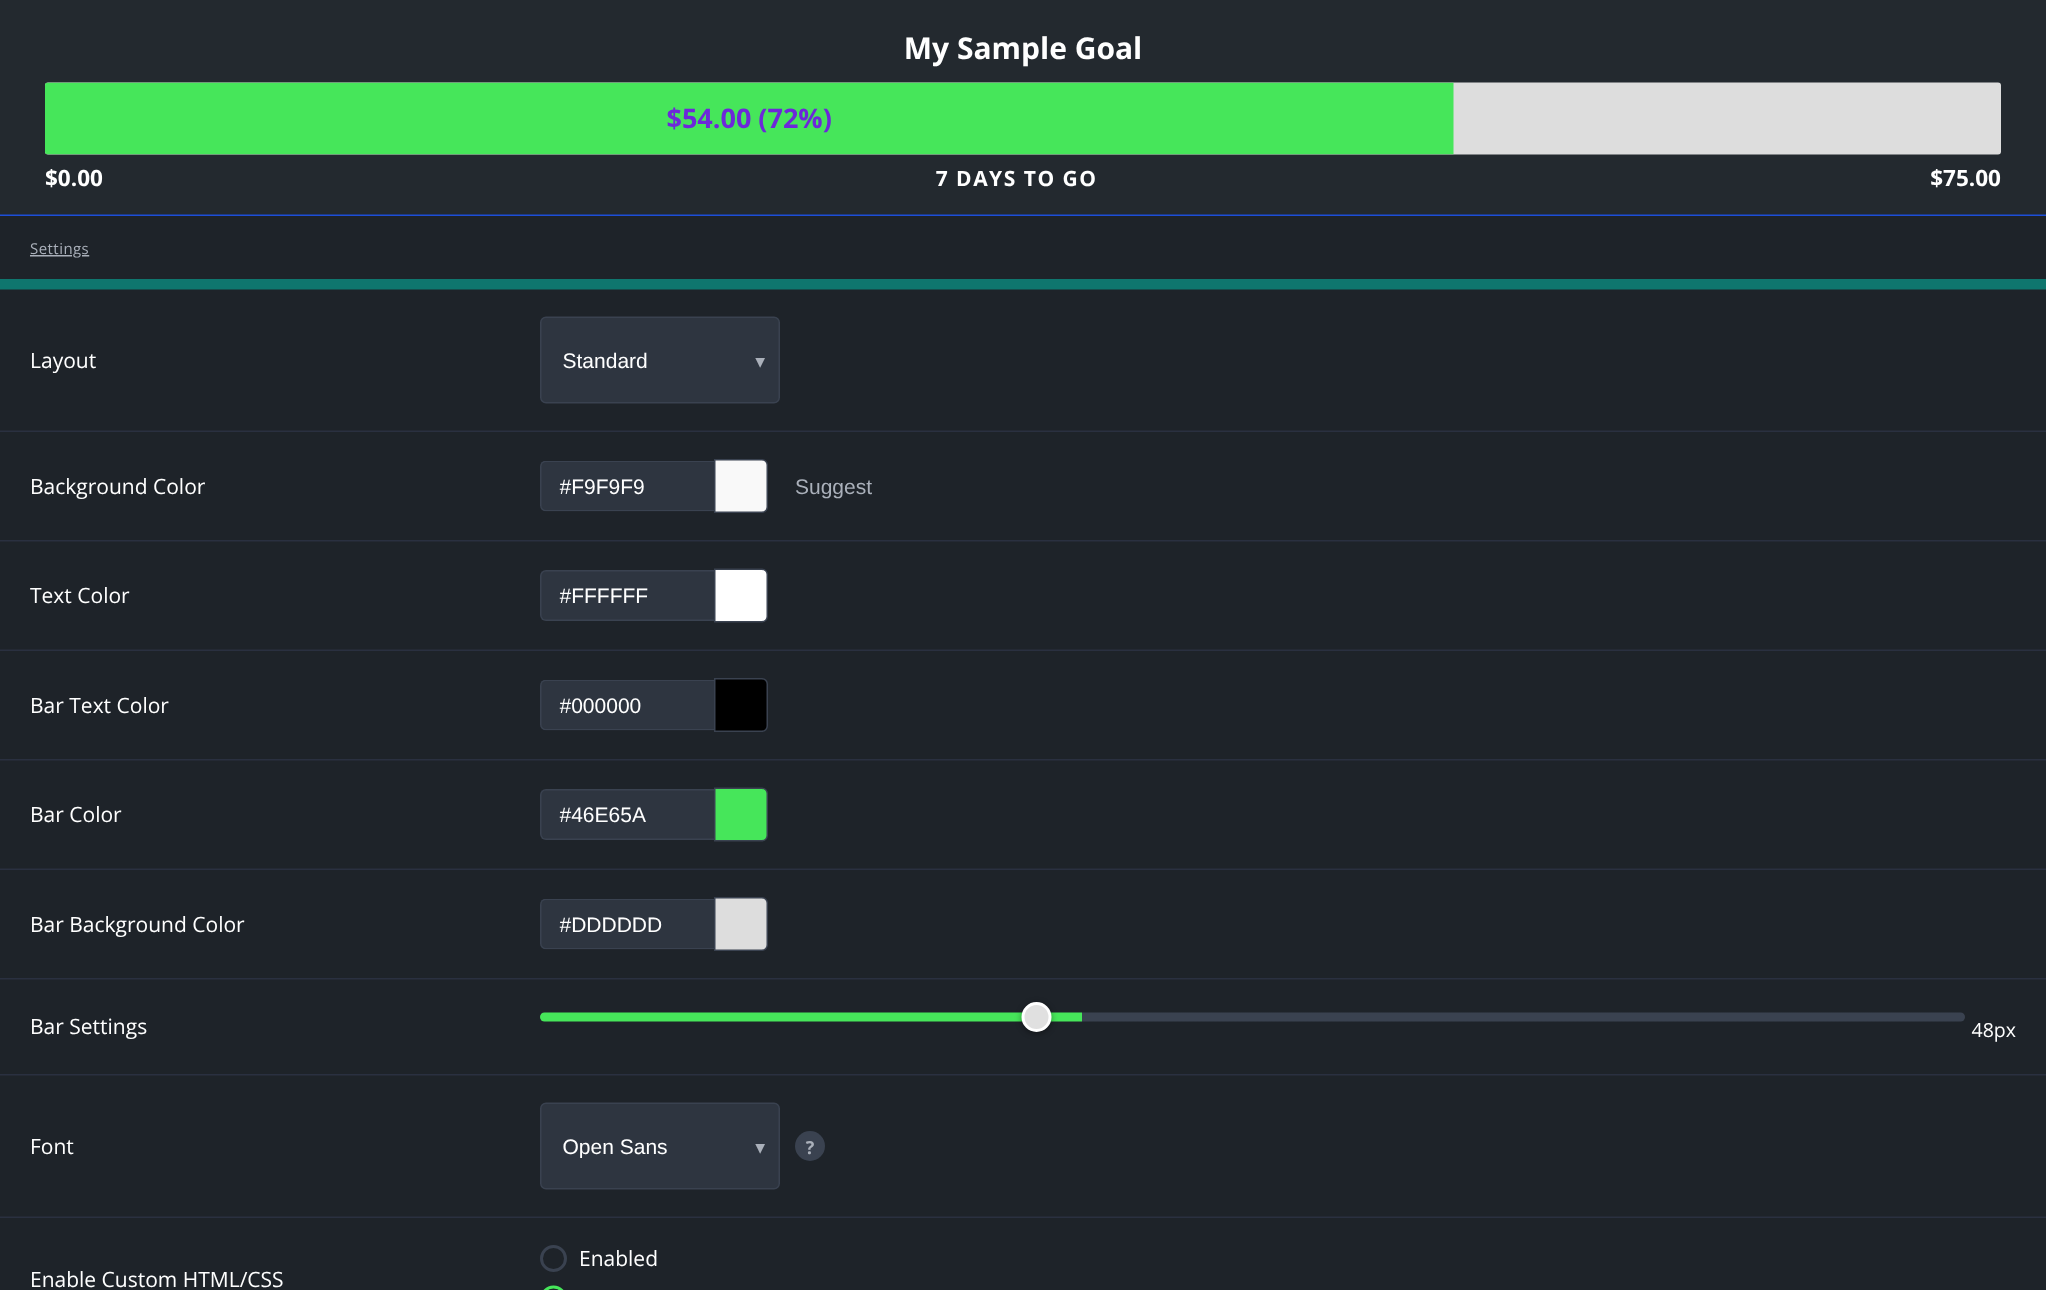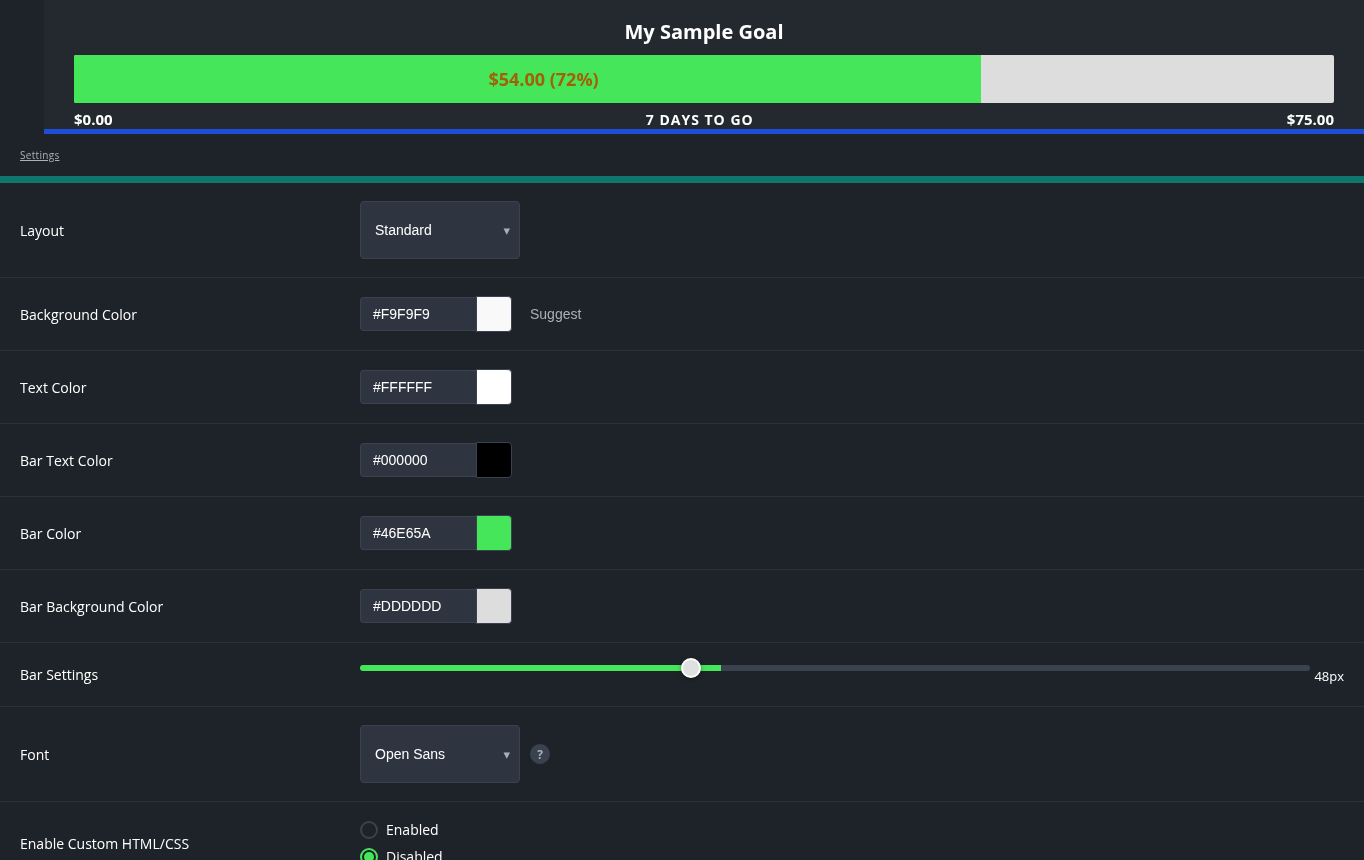--- a/index.html
+++ b/index.html
@@ -8,23 +8,22 @@
       color: #ffffff;
       font-family: 'Open Sans', Arial, sans-serif;
       font-size: 14px;
       min-height: 860px;
       width: 1364px;
     }
 
     
     .preview-area {
       background-color: #23292f;
-      padding: 18px 30px 0 30px;
-      border-bottom: 5px solid #1d4ed8;
-      margin-left: 44px;
+      padding: 18px 30px 14px 30px;
+      border-bottom: 1px solid #1d4ed8;
     }
     .goal-title {
       text-align: center;
       font-size: 20px;
       font-weight: bold;
       color: #ffffff;
       margin-bottom: 10px;
     }
     .progress-bar-container {
       width: 100%;
@@ -38,29 +37,29 @@
       height: 100%;
       background-color: #46e65a;
       width: 72%;
       display: flex;
       align-items: center;
       justify-content: center;
     }
     .progress-bar-text {
       position: absolute;
       width: 72%;
-      left: 16px;
+      left: 0;
       top: 0;
       height: 100%;
       display: flex;
       align-items: center;
       justify-content: center;
       font-size: 18px;
       font-weight: bold;
-      color: #a16207;
+      color: #6d28d9;
     }
     .goal-labels {
       display: flex;
       justify-content: space-between;
       align-items: center;
       margin-top: 6px;
       color: #ffffff;
       font-weight: bold;
       font-size: 15px;
     }
@@ -202,21 +201,21 @@
     }
 
     
     .radio-group {
       display: flex;
       flex-direction: column;
       gap: 8px;
     }
     .radio-item {
       display: flex;
-      align-items: flex-end;
+      align-items: flex-start;
       gap: 8px;
       cursor: pointer;
     }
     .radio-input {
       -webkit-appearance: none;
       appearance: none;
       width: 18px;
       height: 18px;
       border-radius: 50%;
       border: 2px solid #3a4250;

